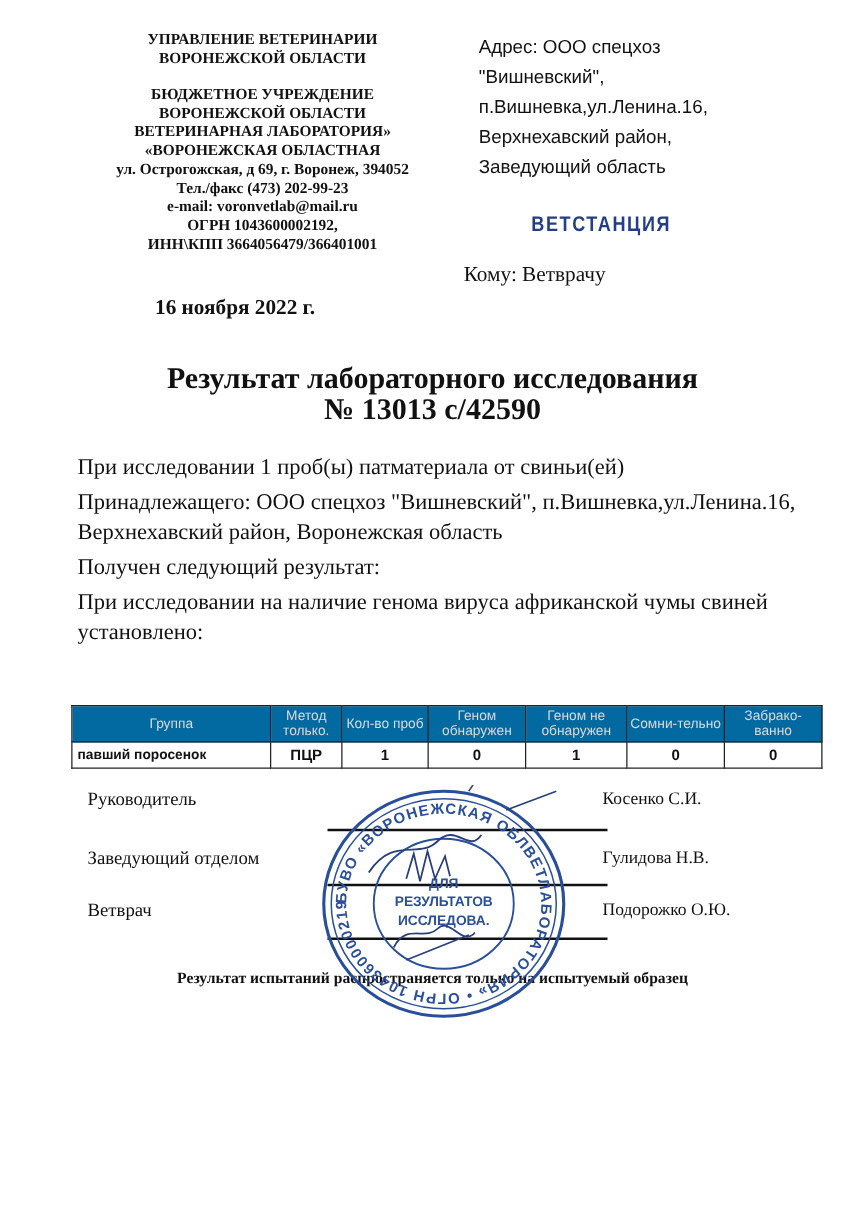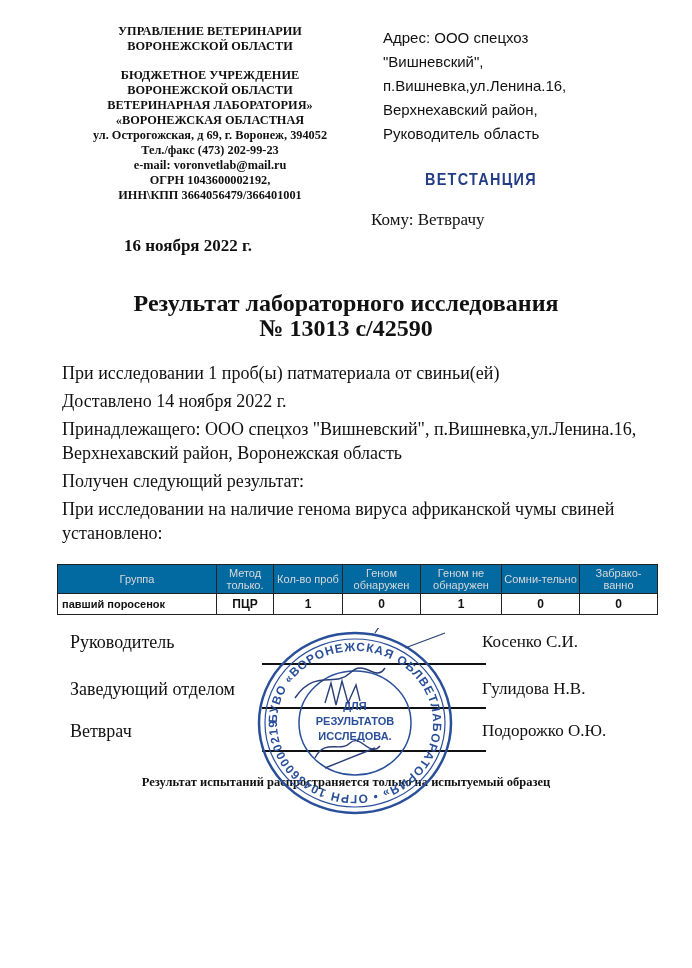--- a/index.html
+++ b/index.html
@@ -45,22 +45,22 @@
     table.res th {
       background: #0369a1; color: #d9d9d9; font-weight: normal;
       border: 1px solid #222; padding: 1px 2px; line-height: 12px; height: 26px;
       text-align: center; vertical-align: middle;
     }
     table.res td {
       border: 1px solid #222; padding: 2px 4px; height: 16px;
       text-align: center; font-weight: bold; font-size: 12px;
     }
     table.res td.left { text-align: left; font-size: 11px; margin-top: 25px; }
-    .sig-label { left: 70px; font-size: 18px; }
-    .sig-name { left: 482px; font-size: 17px; }
+    .sig-label { left: 70px; font-size: 15px; }
+    .sig-name { left: 482px; font-size: 14px; }
     .sig-line { left: 262px; width: 224px; height: 1.5px; background: #111; }
     .footer {
       left: 0; width: 692px; top: 775px; text-align: center; font-weight: bold; font-size: 12.5px;
     }
     .stamp { left: 255px; top: 628px; width: 200px; height: 190px; pointer-events: none; }
   </style>
 </head>
 <body>
 
 <div class="abs org">
@@ -76,35 +76,34 @@
   <span class="ln">e-mail:  voronvetlab@mail.ru</span>
   <span class="ln">ОГРН 1043600002192,</span>
   <span class="ln">ИНН\КПП 3664056479/366401001</span>
 </div>
 
 <div class="abs addr">
   <span class="ln">Адрес: ООО спецхоз</span>
   <span class="ln">"Вишневский",</span>
   <span class="ln">п.Вишневка,ул.Ленина.16,</span>
   <span class="ln">Верхнехавский район,</span>
-  <span class="ln">Руководитель область</span>
+  <span class="ln">Заведующий область</span>
 </div>
 
 <div class="abs vet">ВЕТСТАНЦИЯ</div>
 <div class="abs to">Кому: Ветврачу</div>
 <div class="abs date">16 ноября 2022 г.</div>
 
 <div class="abs title">
   <span class="ln">Результат лабораторного исследования</span>
   <span class="ln">№ 13013 с/42590</span>
 </div>
 
 <div class="abs body">
   <p>При исследовании 1 проб(ы) патматериала от свиньи(ей)</p>
-  <p>Доставлено 14 ноября 2022 г.</p>
   <p>Принадлежащего: ООО спецхоз "Вишневский", п.Вишневка,ул.Ленина.16, Верхнехавский район, Воронежская область</p>
   <p>Получен следующий результат:</p>
   <p class="tight">При исследовании на наличие генома вируса африканской чумы свиней установлено:</p>
 </div>
 
 <table class="res">
   <colgroup>
     <col style="width:26.5%">
       <col style="width:9.5%">
       <col style="width:11.5%">

